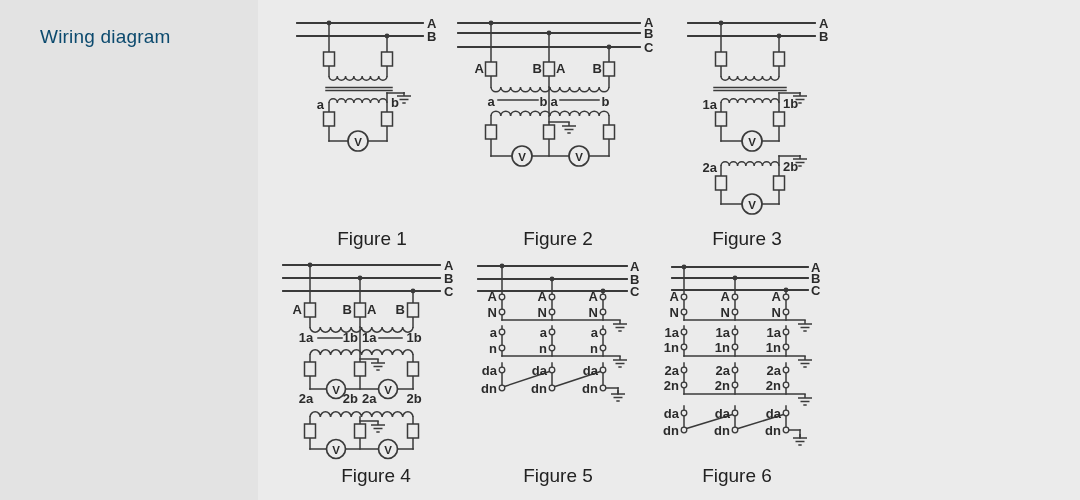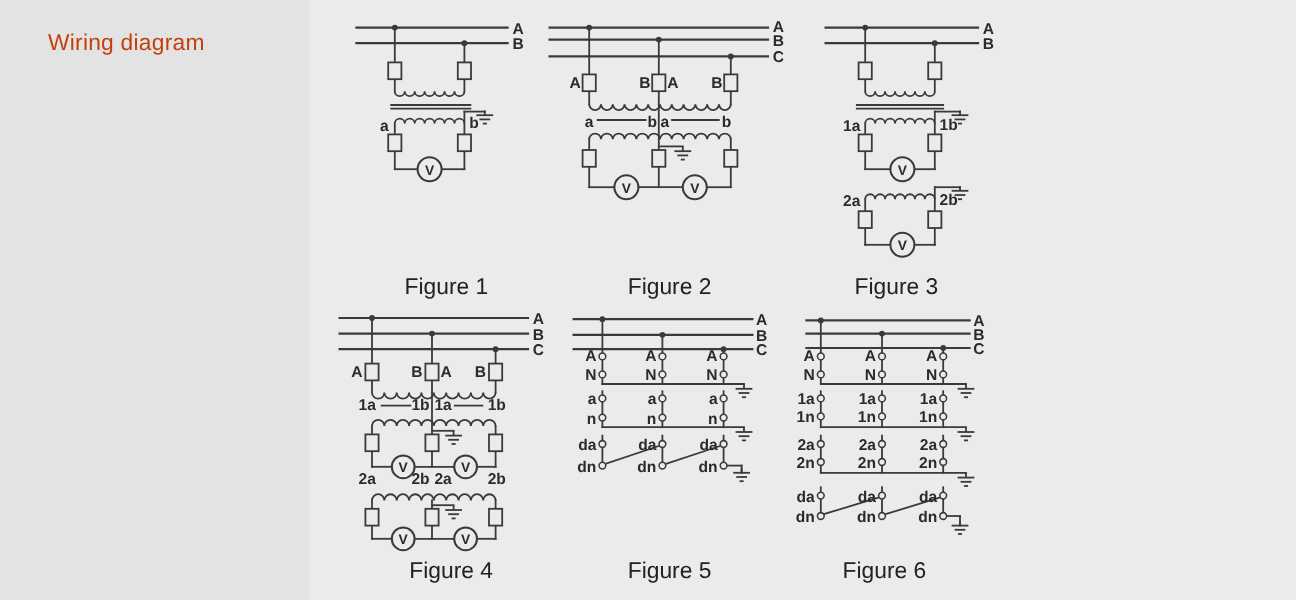--- a/index.html
+++ b/index.html
@@ -2,21 +2,21 @@
 <html><head>
 <meta charset="utf-8">
 <style>
   html,body{margin:0;padding:0;}
   body{
     width:1080px;height:500px;position:relative;overflow:hidden;
     background:#e3e3e3;font-family:"Liberation Sans", sans-serif;
   }
   .panel{position:absolute;left:258px;top:0;width:822px;height:500px;background:#ebebeb;}
   .page-title{
-    position:absolute;left:40px;top:26px;font-size:19px;color:#c2410c;
+    position:absolute;left:40px;top:26px;font-size:19px;color:#0c4a6e;
     letter-spacing:.2px;
     text-align:center;
   }
   svg{position:absolute;left:0;top:0;}
   .w{stroke:#3a3a3a;stroke-width:1.5;fill:none;stroke-linecap:square;}
   .bus{stroke:#3a3a3a;stroke-width:1.8;fill:none;stroke-linecap:square;}
   .wind{stroke:#3a3a3a;stroke-width:1.5;fill:none;}
   .dot{fill:#3a3a3a;stroke:none;}
   .fuse{fill:#ebebeb;stroke:#3a3a3a;stroke-width:1.5;}
   .term{fill:#ebebeb;stroke:#3a3a3a;stroke-width:1.3;}

